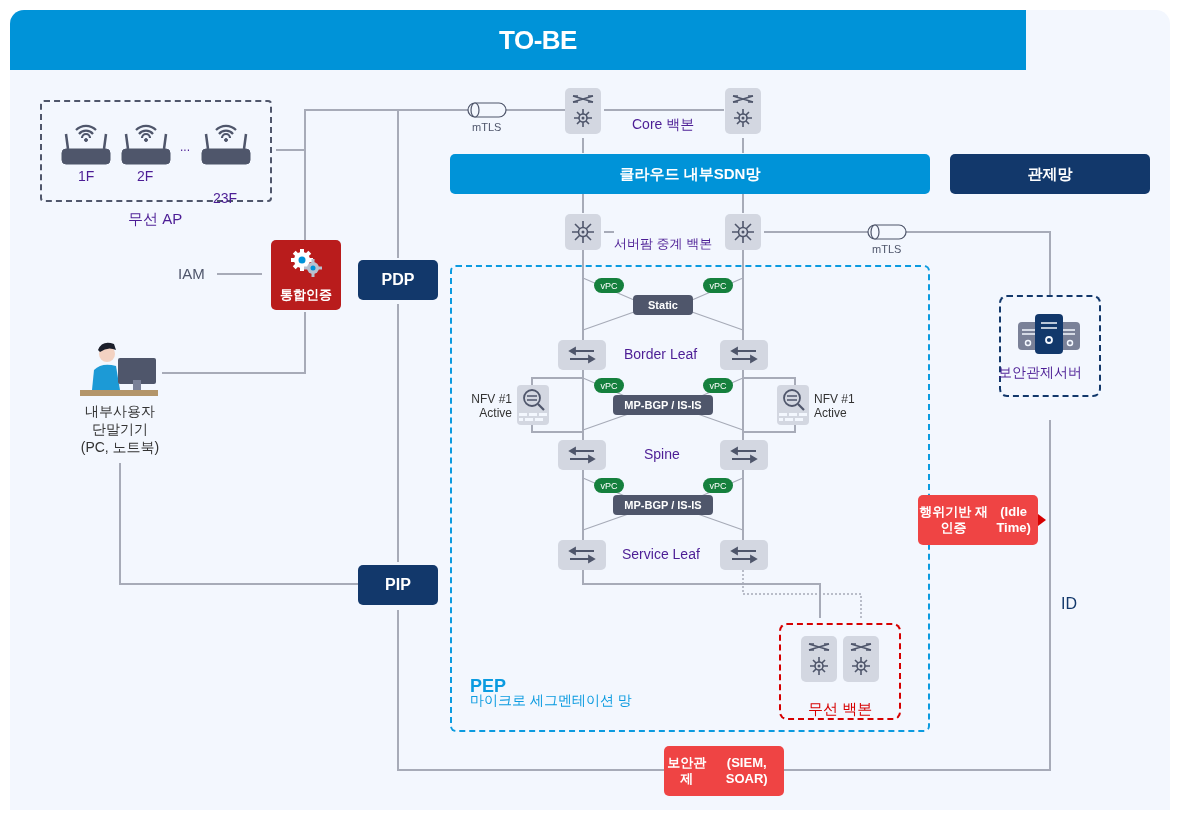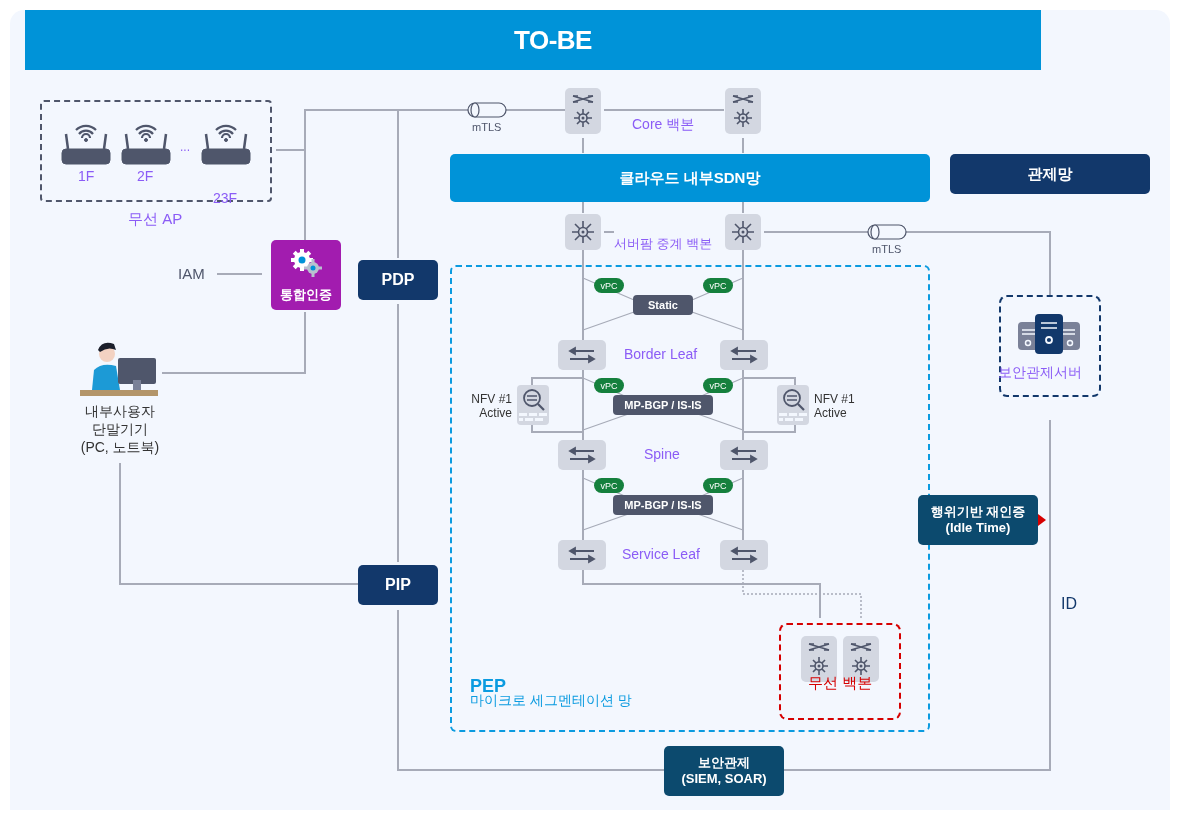--- a/index.html
+++ b/index.html
@@ -1,30 +1,30 @@
 <!DOCTYPE html>
 <html><head>
 <meta charset="utf-8">
 <style>
   * { box-sizing: border-box; margin: 0; padding: 0; }
   html, body { width: 1180px; height: 820px; background: #ffffff; overflow: hidden; }
   body { font-family: "Liberation Sans", "DejaVu Sans", sans-serif; position: relative; color: #333; }
   .frame { position: absolute; left: 10px; top: 10px; width: 1160px; height: 800px; background: #f3f7fe; border-radius: 14px 14px 0 0; overflow: hidden; }
-  .header { position: absolute; left: 15px; top: 0; width: 1016px; height: 60px; background: #0093d8; color: #fff; font-size: 26px; font-weight: bold; display: flex; align-items: center; justify-content: center; letter-spacing: -0.5px; padding-left: 40px; }
+  .header { position: absolute; left: 0; top: 0; width: 1016px; height: 60px; background: #0093d8; color: #fff; font-size: 26px; font-weight: bold; display: flex; align-items: center; justify-content: center; letter-spacing: -0.5px; padding-left: 40px; }
   svg.lines { position: absolute; left: 0; top: 0; width: 1180px; height: 820px; }
   .abs { position: absolute; }
-  .txt { position: absolute; font-size: 14px; color: #8b5cf6; white-space: nowrap; }
+  .txt { position: absolute; font-size: 14px; color: #4c1d95; white-space: nowrap; }
   .dev { position: absolute; width: 36px; height: 36px; background: #d3d7e1; border-radius: 5px; display: flex; align-items: center; justify-content: center; }
   .dev.tall { height: 46px; }
   .sw { position: absolute; width: 48px; height: 30px; background: #d3d7e1; border-radius: 5px; display: flex; align-items: center; justify-content: center; }
   .pill { position: absolute; background: #15803d; color: #fff; font-size: 9px; border-radius: 8px; height: 15px; width: 30px; display: flex; align-items: center; justify-content: center; }
   .proto { position: absolute; background: #4f566b; color: #fff; font-size: 11px; font-weight: bold; border-radius: 4px; height: 20px; display: flex; align-items: center; justify-content: center; }
   .navybox { position: absolute; background: #12386b; color: #fff; font-weight: bold; border-radius: 5px; display: flex; align-items: center; justify-content: center; font-size: 16px; }
   .bluebar { position: absolute; background: #0093d8; color: #fff; font-weight: bold; border-radius: 5px; display: flex; align-items: center; justify-content: center; font-size: 15px; }
-  .redbox { position: absolute; background: #0c4a6e; color: #fff; font-weight: bold; border-radius: 5px; display: flex; flex-direction: column; align-items: center; justify-content: center; font-size: 13px; line-height: 16px; text-align: center; }
+  .redbox { position: absolute; background: #ef4444; color: #fff; font-weight: bold; border-radius: 5px; display: flex; flex-direction: row; align-items: center; justify-content: center; font-size: 13px; line-height: 16px; text-align: center; }
   .dash { position: absolute; border: 2px dashed #4f566b; border-radius: 4px; }
   .dash.blue { border-color: #0b9be0; border-radius: 6px; }
   .dash.red { border-color: #d60000; border-radius: 8px; }
   .dash.navy { border-color: #12386b; border-radius: 8px; }
   .label-c { text-align: center; }
 </style>
 </head>
 <body>
 
 <div class="frame">
@@ -112,21 +112,21 @@
     <circle cx="28" cy="22" r="1.5"></circle>
   </g>
 </svg>
 <div class="txt" style="left:78px;top:168px;">1F</div>
 <div class="txt" style="left:137px;top:168px;">2F</div>
 <div class="txt" style="left:213px;top:168px;margin-top:22px;">23F</div>
 <div class="txt" style="left:180px;top:140px;font-size:12px;">...</div>
 <div class="txt" style="left:128px;top:210px;font-size:15px;">무선 AP</div>
 
 <div class="txt" style="left:178px;top:265px;font-size:15px;color:#4f566b;">IAM</div>
-<div class="abs" style="left:271px;top:240px;width:70px;height:70px;background:#a21caf;border-radius:5px;">
+<div class="abs" style="left:271px;top:240px;width:70px;height:70px;background:#b91c1c;border-radius:5px;">
   <svg class="abs" style="left:19px;top:8px" width="34" height="30">
     <g fill="#fff">
       <circle cx="12" cy="12" r="8"></circle>
       <rect x="10" y="1" width="4" height="22"></rect>
       <rect x="1" y="10" width="22" height="4"></rect>
       <rect x="10" y="1" width="4" height="22" transform="rotate(45 12 12)"></rect>
       <rect x="10" y="1" width="4" height="22" transform="rotate(-45 12 12)"></rect>
     </g>
     <circle cx="12" cy="12" r="3.5" fill="#0093d8"></circle>
     <g fill="#b8c1cf">
@@ -176,21 +176,21 @@
         <path d="M5 5 L25 11 M25 5 L5 11"></path>
         <path d="M5 5 H10 M25 5 H20 M5 11 H10 M25 11 H20"></path>
         <path d="M15 18 V36 M6 27 H24 M9 21 L21 33 M21 21 L9 33"></path>
       </g>
       <circle cx="15" cy="27" r="4" fill="#d3d7e1" stroke="#4f566b" stroke-width="1.6"></circle>
       <circle cx="15" cy="27" r="1.5" fill="#4f566b"></circle>
     </svg>
 </div>
 <div class="txt" style="left:632px;top:116px;">Core 백본</div>
 
-<div class="bluebar" style="left:450px;top:154px;width:480px;height:48px;">클라우드 내부SDN망</div>
+<div class="bluebar" style="left:450px;top:154px;width:480px;height:40px;">클라우드 내부SDN망</div>
 <div class="navybox" style="left:950px;top:154px;width:200px;height:40px;font-size:15px;">관제망</div>
 
 <div class="dev" style="left:565px;top:214px;">
   <svg width="30" height="30">
       <g stroke="#4f566b" stroke-width="1.6" fill="none">
         <path d="M15 4 V26 M4 15 H26 M7 7 L23 23 M23 7 L7 23"></path>
       </g>
       <circle cx="15" cy="15" r="4.5" fill="#d3d7e1" stroke="#4f566b" stroke-width="1.6"></circle>
       <circle cx="15" cy="15" r="1.5" fill="#4f566b"></circle>
     </svg>
@@ -337,21 +337,21 @@
   <svg width="30" height="40">
       <g stroke="#4f566b" stroke-width="1.6" fill="none">
         <path d="M5 5 L25 11 M25 5 L5 11"></path>
         <path d="M5 5 H10 M25 5 H20 M5 11 H10 M25 11 H20"></path>
         <path d="M15 18 V36 M6 27 H24 M9 21 L21 33 M21 21 L9 33"></path>
       </g>
       <circle cx="15" cy="27" r="4" fill="#d3d7e1" stroke="#4f566b" stroke-width="1.6"></circle>
       <circle cx="15" cy="27" r="1.5" fill="#4f566b"></circle>
     </svg>
 </div>
-<div class="txt" style="left:808px;top:674px;font-size:15px;color:#d60000;">무선 백본</div>
+<div class="txt" style="left:808px;top:700px;font-size:15px;color:#d60000;">무선 백본</div>
 
 <div class="dash navy" style="left:999px;top:295px;width:102px;height:102px;"></div>
 <svg class="abs" style="left:1017px;top:313px" width="66" height="42">
   <rect x="1" y="9" width="62" height="28" rx="4" fill="#7a8198"></rect>
   <path d="M5 17 H58 M5 21 H58" stroke="#f3f7fe" stroke-width="1.5"></path>
   <circle cx="11" cy="30" r="2.5" fill="none" stroke="#f3f7fe" stroke-width="1.5"></circle>
   <circle cx="53" cy="30" r="2.5" fill="none" stroke="#f3f7fe" stroke-width="1.5"></circle>
   <rect x="18" y="1" width="28" height="40" rx="4" fill="#12386b"></rect>
   <path d="M24 10 H40 M24 15 H40" stroke="#f3f7fe" stroke-width="1.5"></path>
   <circle cx="32" cy="27" r="3" fill="none" stroke="#f3f7fe" stroke-width="1.8"></circle>

